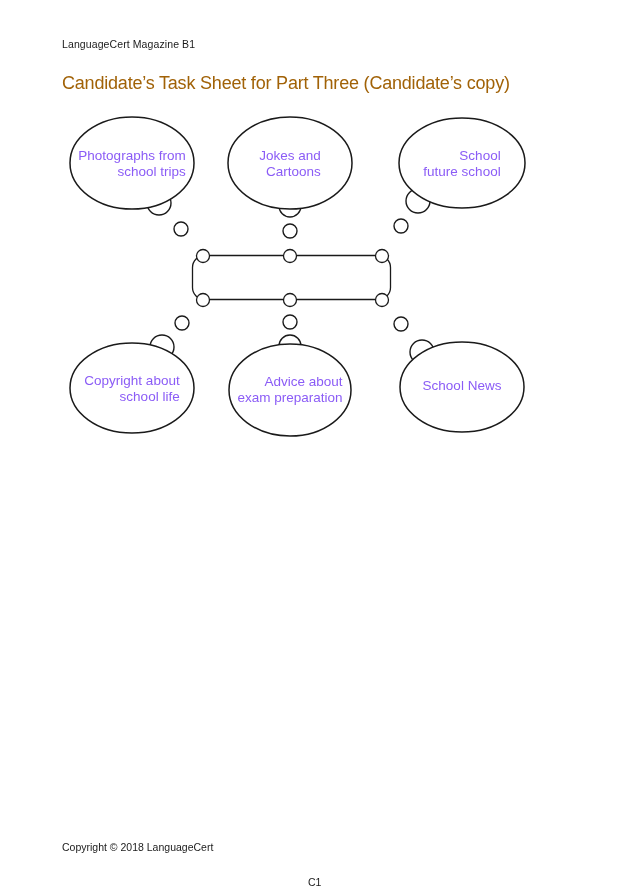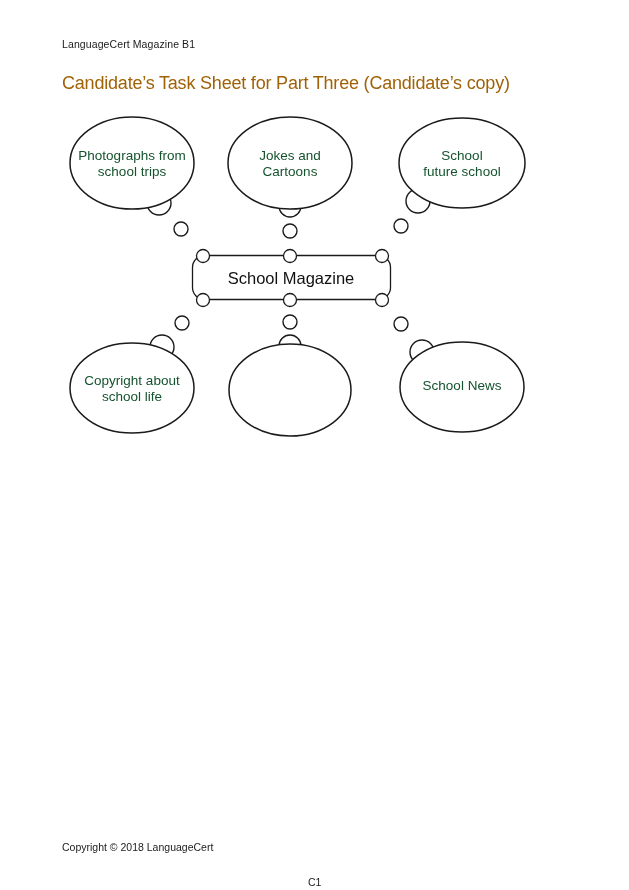--- a/index.html
+++ b/index.html
@@ -41,25 +41,25 @@
     height: 470px;
   }
   .diagram svg {
     position: absolute;
     left: 0;
     top: 0;
   }
   .bubble-label {
     position: absolute;
     transform: translate(-50%, -50%);
-    text-align: center;
+    text-align: right;
     white-space: pre-line;
     font-size: 13.5px;
     line-height: 1.18;
-    color: #14532d;
+    color: #8b5cf6;
   }
   .lbl-b1 { left: 132px; top: 164px; }
   .lbl-b2 { left: 290px; top: 164px; }
   .lbl-b3 { left: 462px; top: 164px; }
   .lbl-b4 { left: 132px; top: 389px; }
   .lbl-b5 { left: 290px; top: 390px; }
   .lbl-b6 { left: 462px; top: 386px; }
   .center-label {
     position: absolute;
     left: 291px;
@@ -145,20 +145,21 @@
     </svg>
 
     <div class="bubble-label lbl-b1">Photographs from
 school trips</div>
     <div class="bubble-label lbl-b2">Jokes and
 Cartoons</div>
     <div class="bubble-label lbl-b3">School
 future school</div>
     <div class="bubble-label lbl-b4">Copyright about
 school life</div>
+    <div class="bubble-label lbl-b5">Advice about
+exam preparation</div>
     <div class="bubble-label lbl-b6">School News</div>
-    <div class="center-label">School Magazine</div>
   </div>
 
   <div class="footer-copyright">Copyright © 2018 LanguageCert</div>
   <div class="footer-code">C1</div>
 
 </div>
 
 </body></html>

